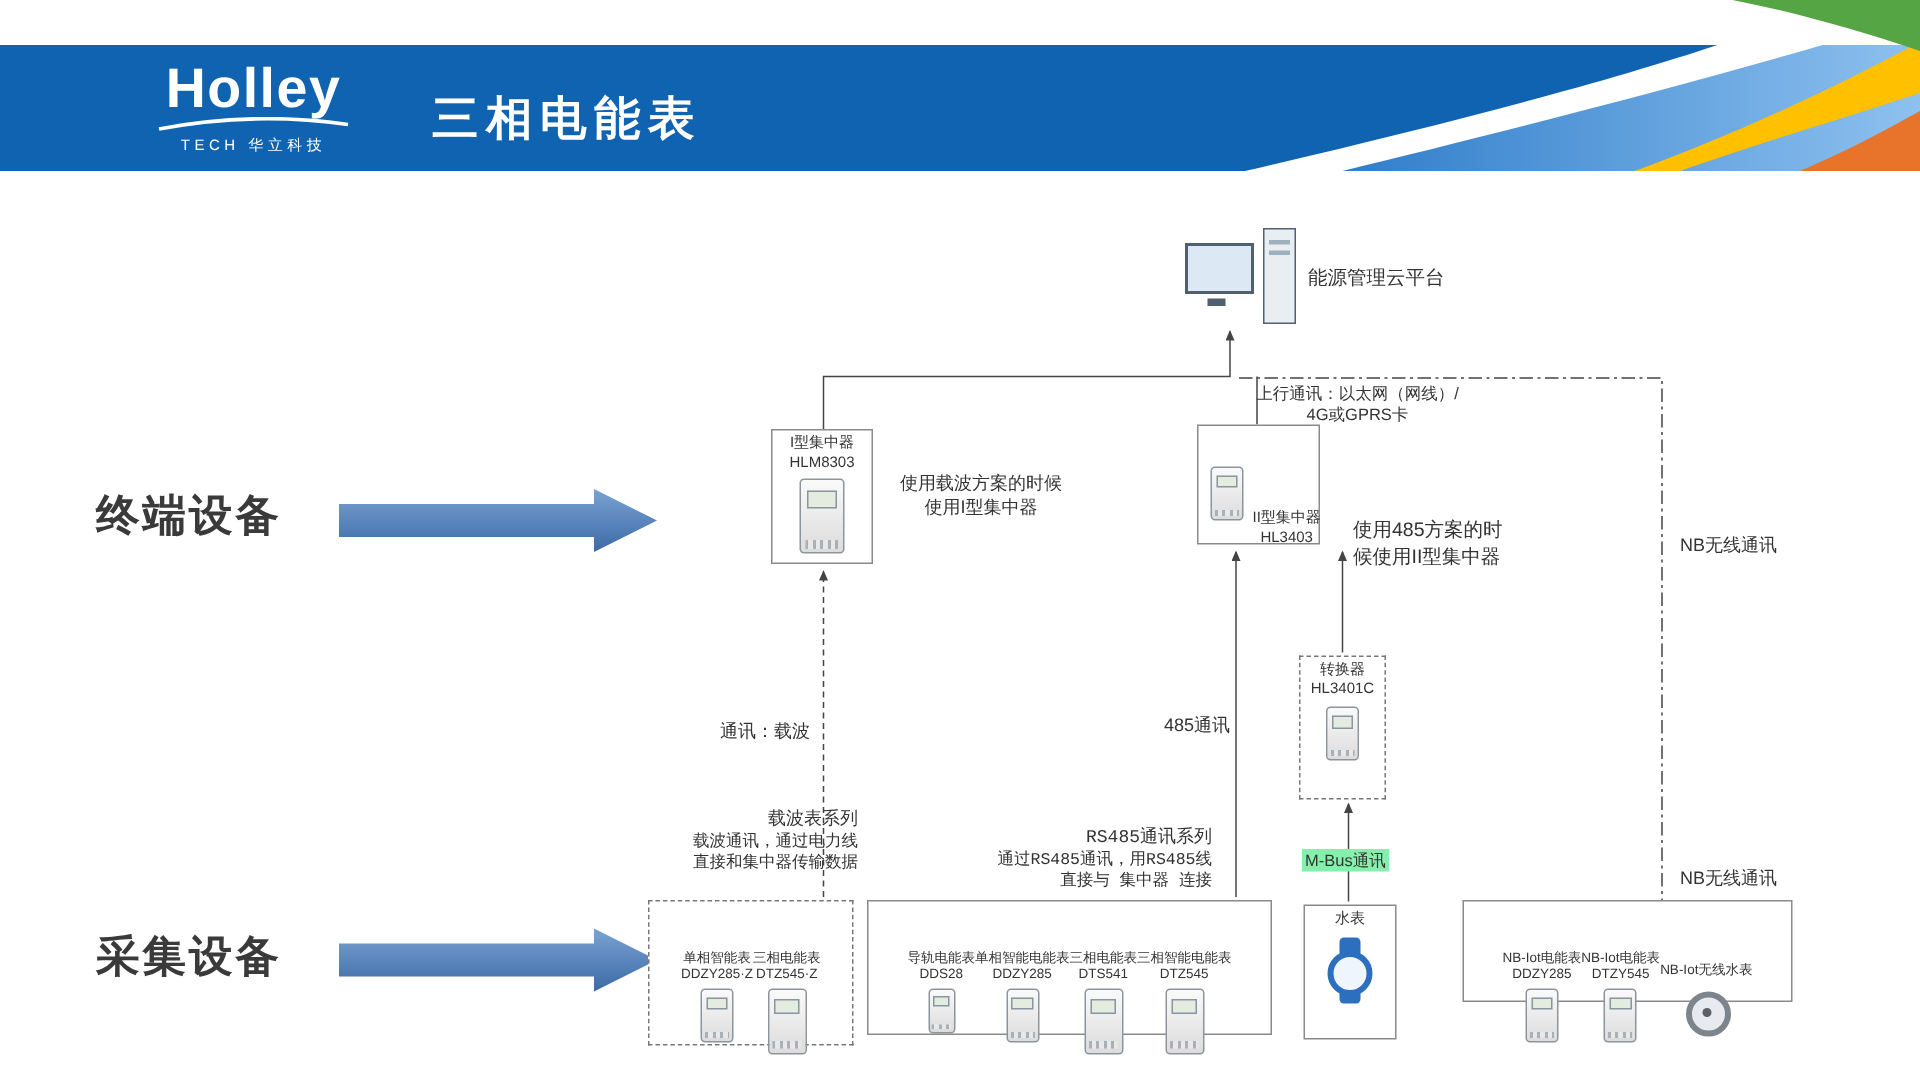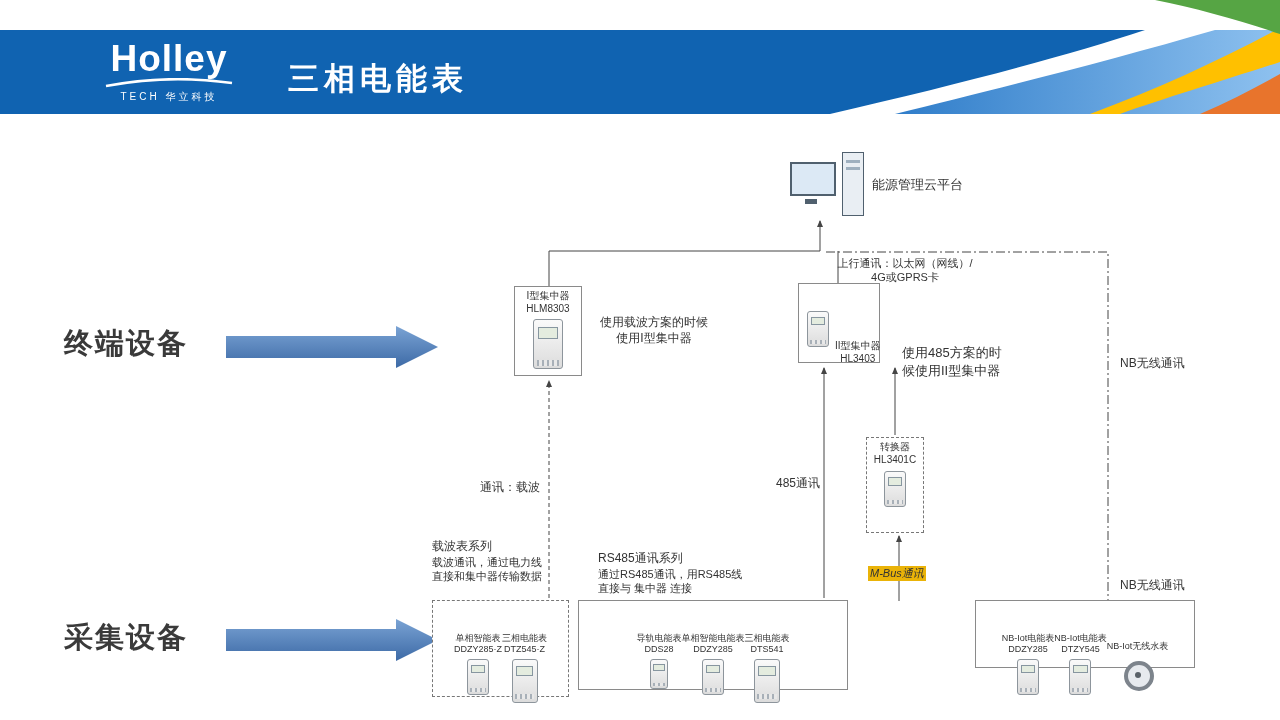--- a/index.html
+++ b/index.html
@@ -22,21 +22,21 @@
   .overlay { position:absolute; left:0; top:0; width:1280px; height:720px; pointer-events:none; }
 
   
   .dbox { position:absolute; background:#fff; border:1px solid #8a8a8a; box-sizing:border-box; }
   .dbox.dashed { border-style:dashed; border-color:#777; }
   .box-title { font-size:10px; line-height:1.25; text-align:center; padding-top:3px; white-space:nowrap; }
   .box-title span { display:block; }
   .note { position:absolute; font-size:12px; line-height:1.35; color:#333; }
   .lab { position:absolute; font-size:12px; color:#333; white-space:nowrap; }
   .lab.small { font-size:11px; }
-  .lab.bg { background:#eab308; padding:0 2px;font-style:italic; }
+  .lab.bg { background:#86efac; padding:0 2px; }
 
   
   .mt { position:relative; background:linear-gradient(180deg,#fafafa,#dcdcdc); border:1px solid #8d959c;
         border-radius:3px; box-sizing:border-box; flex:0 0 auto; }
   .mt::before { content:""; position:absolute; left:14%; right:14%; top:15%; height:20%;
                 background:#e4ecdf; border:1px solid #8796a0; }
   .mt::after { content:""; position:absolute; left:10%; right:10%; bottom:5%; height:12%;
                background:repeating-linear-gradient(90deg,#a8b0b8 0 2px,#e8e8e8 2px 5px); }
   .sz-xs { width:18px; height:30px; }
   .sz-s  { width:22px; height:36px; }
@@ -55,21 +55,21 @@
                      border-radius:50%; background:#5a6168; }
 
   
   .cells { display:flex; justify-content:center; align-items:flex-start; height:100%;
            padding-top:4px; box-sizing:border-box;margin-top:28px; }
   .cell { display:flex; flex-direction:column; align-items:center; gap:3px; }
   .cell-label { font-size:9px; line-height:1.25; text-align:center; white-space:nowrap; color:#333; }
   .cell-label span { display:block; }
 
   
-  .series-text { position:absolute; text-align:left; line-height:1.3; }
+  .series-text { position:absolute; text-align:right; line-height:1.3;font-family:Liberation Mono, monospace; }
   .series-text .t  { display:block; font-size:12px; }
   .series-text .d  { display:block; font-size:11px; }
 
   
   .pc { position:absolute; }
   .pc .monitor { position:absolute; left:0; top:10px; width:42px; height:30px; border:2px solid #50606e; background:#dce9f5; }
   .pc .monitor::after { content:""; position:absolute; left:13px; bottom:-10px; width:12px; height:5px; background:#50606e; }
   .pc .tower { position:absolute; left:52px; top:0; width:20px; height:62px; border:1px solid #50606e; background:#e9eef3; }
   .pc .tower::before { content:""; position:absolute; left:3px; top:7px; right:3px; height:3px;
                        background:#9fb0bf; box-shadow:0 7px 0 #9fb0bf; }
@@ -233,23 +233,34 @@
         </div>
         <div class="mt sz-s"></div>
       </div>
       <div class="cell">
         <div class="cell-label">
           <span>三相电能表</span>
           <span>DTS541</span>
         </div>
         <div class="mt sz-m"></div>
       </div>
-    </div>
-  </div>
-
+      <div class="cell">
+        <div class="cell-label">
+          <span>三相智能电能表</span>
+          <span>DTZ545</span>
+        </div>
+        <div class="mt sz-m"></div>
+      </div>
+    </div>
+  </div>
+
+  <div class="dbox" style="left:869px; top:603px; width:62px; height:90px;">
+    <div class="box-title">水表</div>
+    <div class="water" style="margin:4px auto 0;"></div>
+  </div>
 
   <div class="dbox" style="left:975px; top:600px; width:220px; height:68px;">
     <div class="cells">
       <div class="cell">
         <div class="cell-label">
           <span>NB-Iot电能表</span>
           <span>DDZY285</span>
         </div>
         <div class="mt sz-s"></div>
       </div>

